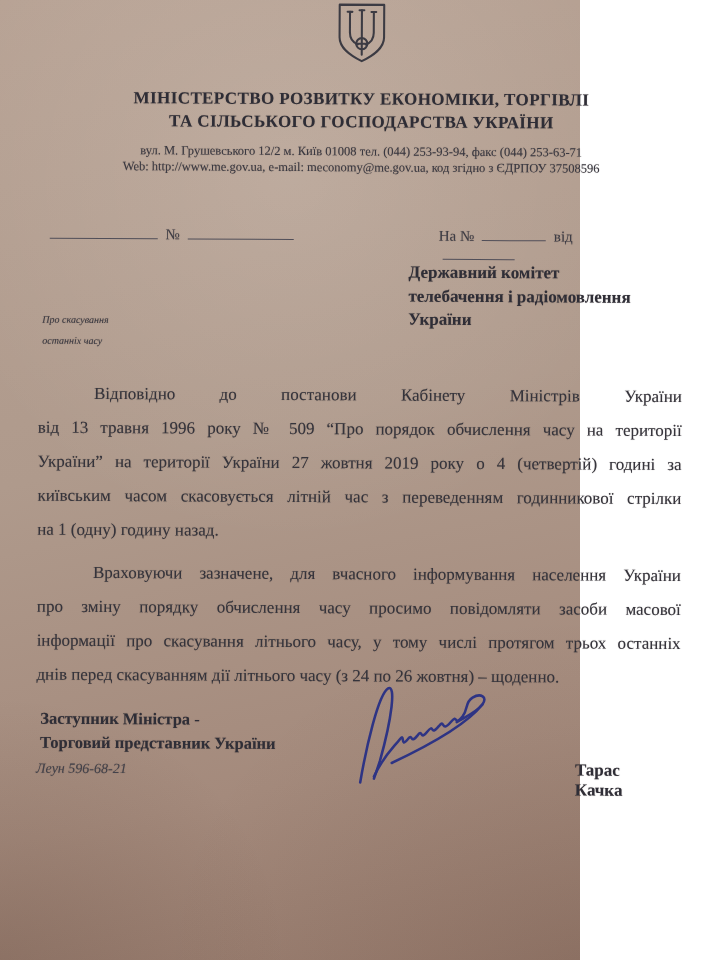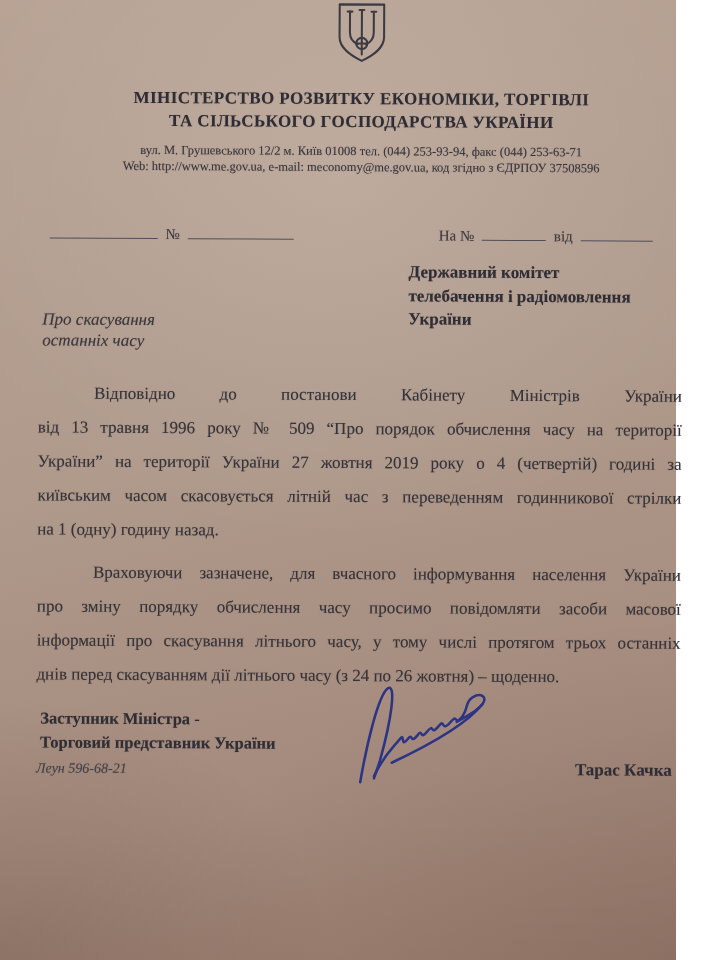--- a/index.html
+++ b/index.html
@@ -2,21 +2,21 @@
 <html style="--paper_light: #b7a294; --paper_dark: #95796b; --ink: #35343c; --signature_ink: #2e3484;"><head>
 <meta charset="utf-8">
 <style>
   html,body{margin:0;padding:0;}
   body{
     width:720px;height:960px;overflow:hidden;
     font-family:"Liberation Serif","DejaVu Serif",serif;
     color:var(--ink,#35343c);
   }
   .paper{
-    position:relative;width:676px;height:960px;
+    position:relative;width:580px;height:960px;
     background:
       radial-gradient(ellipse 90% 55% at 50% 18%, rgba(255,250,244,.14), rgba(0,0,0,0) 70%),
       radial-gradient(ellipse 120% 60% at 100% 100%, rgba(60,35,25,.10), rgba(0,0,0,0) 60%),
       radial-gradient(ellipse 90% 50% at 0% 100%, rgba(55,30,20,.16), rgba(0,0,0,0) 55%),
       linear-gradient(168deg, var(--paper_light,#b7a294) 0%, #af9a8c 45%, #a48a7c 78%, var(--paper_dark,#95796b) 100%);
   }
   .content{position:absolute;inset:0;transform:rotate(0.3deg);transform-origin:50% 40%;}
   .txt{text-shadow:0 0 1px rgba(70,58,50,.45);}
   .abs{position:absolute;}
 
@@ -26,21 +26,21 @@
   .letterhead-contacts{left:0;top:144px;width:720px;text-align:center;
     font-size:12.5px;line-height:15.5px;color:#3a3942;}
 
   .ref-row{top:225px;font-size:15px;color:#3e3d46;}
   .ref-left{left:45px;}
   .ref-right{left:438px;}
   .blank{display:inline-block;border-bottom:1.5px solid #504e58;height:14px;
     vertical-align:baseline;margin:0 4px;}
 
   .addressee{left:408px;top:260px;width:290px;font-weight:bold;font-size:17px;line-height:23.5px;color:#2f2e37;}
-  .subject{left:42px;top:310px;font-style:italic;font-size:17px;line-height:21px;color:#3a3942;}
+  .subject{left:42px;top:310px;font-style:italic;font-size:10px;line-height:21px;color:#3a3942;}
 
   .body-text{left:38px;top:378px;width:644px;font-size:17px;}
   .jline{line-height:34px;text-align:justify;text-align-last:justify;white-space:normal;}
   .para .jline:last-child{text-align-last:left;}
   .para .jline:first-child{text-indent:56px;}
   .para2{margin-top:9px;}
 
   .signer-position{left:42px;top:708px;font-weight:bold;font-size:16.5px;line-height:24px;color:#2f2e37;}
   .signature-svg{left:352px;top:678px;width:158px;height:108px;}
   .signer-name{left:577px;top:759px;font-weight:bold;font-size:17px;color:#2f2e37;}

